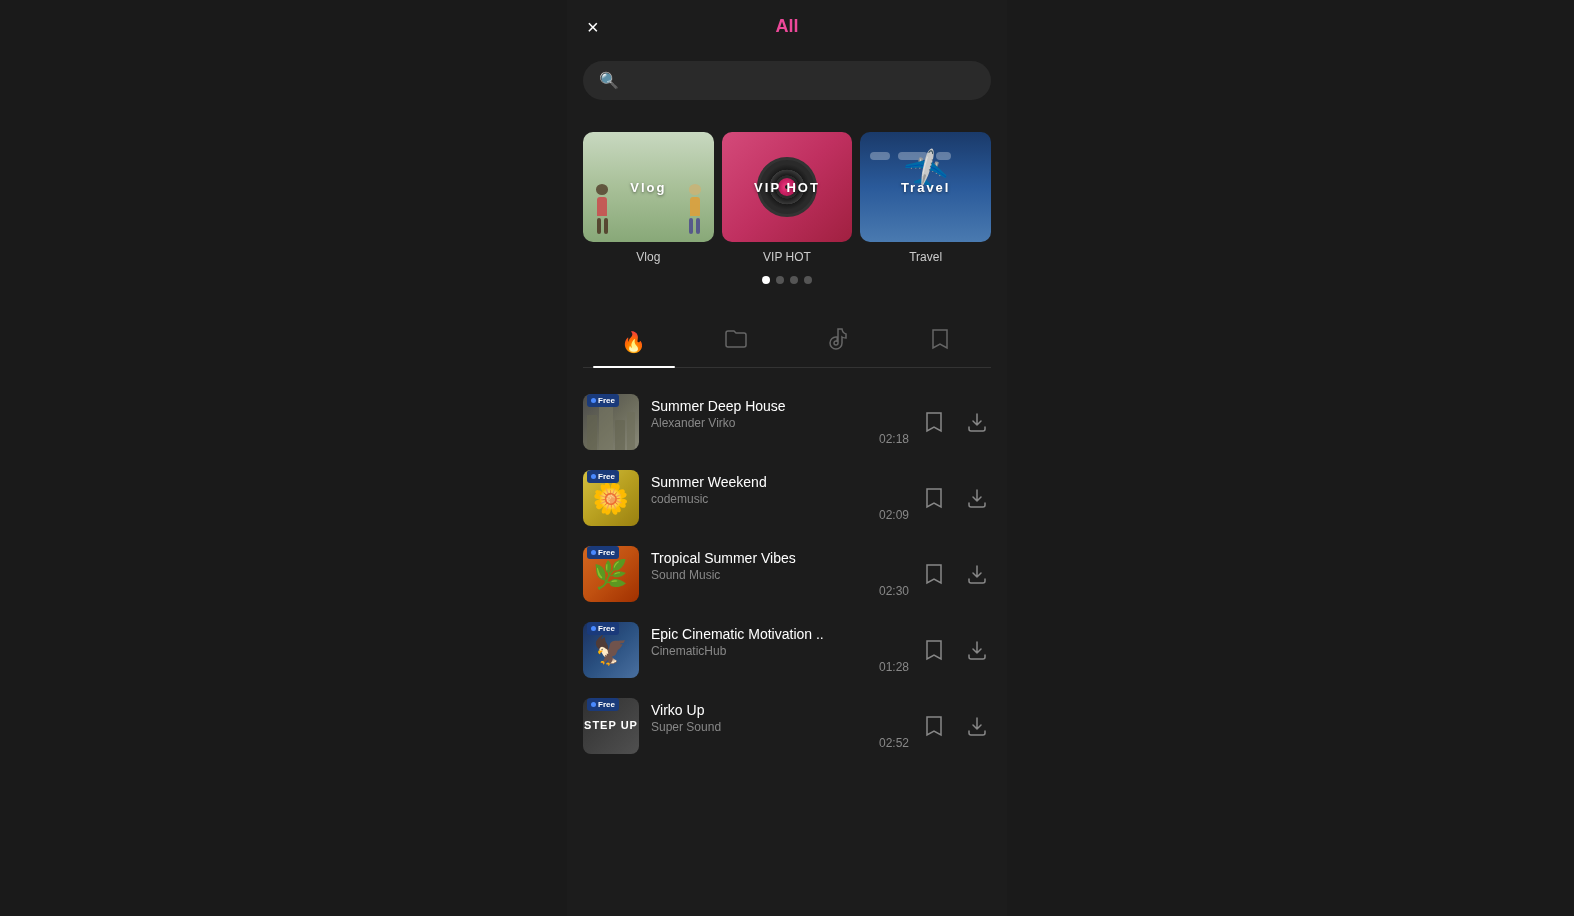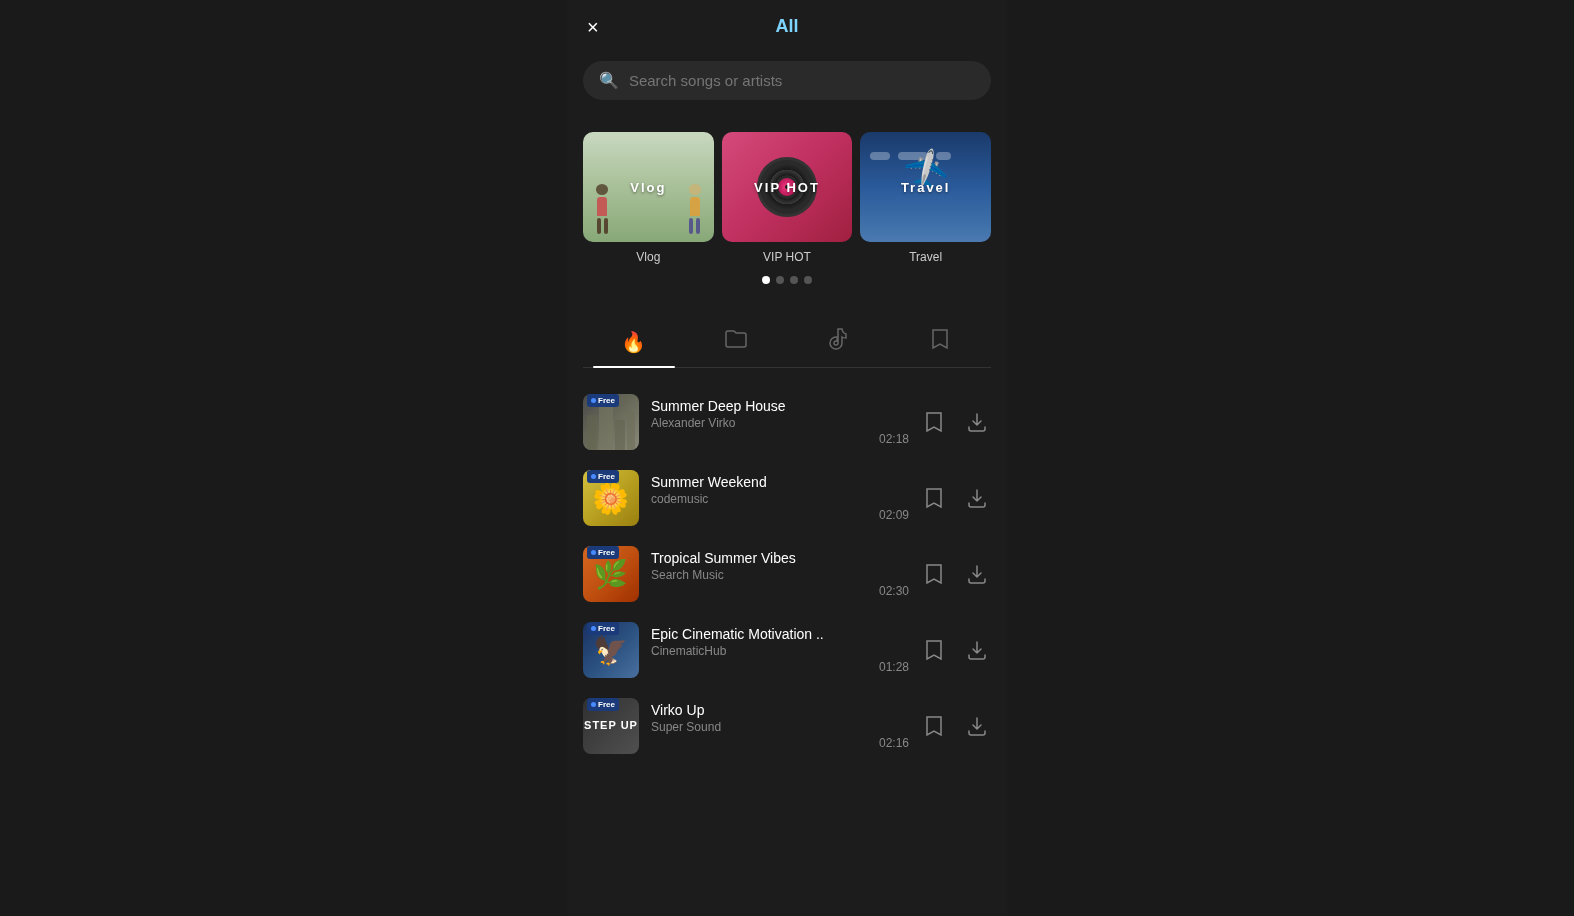--- a/index.html
+++ b/index.html
@@ -20,21 +20,21 @@
     }
     .header {
       display: flex;
       align-items: center;
       justify-content: center;
       padding: 16px 20px;
       position: relative;
       background: #1c1c1c;
     }
     .header-title {
-      color: #7dd3fc;
+      color: #ec4899;
       font-size: 18px;
       font-weight: 600;
     }
     .close-btn {
       position: absolute;
       left: 16px;
       background: none;
       border: none;
       color: #ffffff;
       font-size: 20px;
@@ -363,21 +363,20 @@
 
 <div class="app-container">
 
   <div class="header">
     <button class="close-btn">×</button>
     <span class="header-title">All</span>
   </div>
 
   <div class="search-bar">
     <span class="search-icon">🔍</span>
-    <input class="search-input" type="text" placeholder="Search songs or artists" style="">
   </div>
 
   <div class="categories-section">
     <div class="categories-grid">
 
       <div class="category-card">
         <div class="category-card-bg">
           <div class="soccer-bg"></div>
 
           <div style="position:absolute;bottom:8px;left:8px;width:22px;height:50px;display:flex;flex-direction:column;align-items:center;gap:2px;">
@@ -540,21 +539,21 @@
       <div class="song-item">
         <div class="song-thumb thumb-tropical">
           <div class="free-badge">
             <div class="free-badge-dot"></div>
             <span>Free</span>
           </div>
           <div class="leaf-decoration">🌿</div>
         </div>
         <div class="song-info">
           <div class="song-title">Tropical Summer Vibes</div>
-          <div class="song-artist">Search Music</div>
+          <div class="song-artist">Sound Music</div>
           <div class="song-duration">02:30</div>
         </div>
         <div class="song-actions">
           <button class="action-btn">
             <svg width="18" height="22" viewBox="0 0 18 22" fill="none">
               <path d="M2 2H16V20L9 16L2 20V2Z" stroke="#888" stroke-width="1.5" fill="none"></path>
             </svg>
           </button>
           <button class="action-btn">
             <svg width="20" height="20" viewBox="0 0 20 20" fill="none">
@@ -599,21 +598,21 @@
             <div class="free-badge-dot"></div>
             <span>Free</span>
           </div>
           <div style="width:100%;height:100%;display:flex;align-items:center;justify-content:center;flex-direction:column;">
             <span class="stepup-text">STEP UP</span>
           </div>
         </div>
         <div class="song-info">
           <div class="song-title">Virko Up</div>
           <div class="song-artist">Super Sound</div>
-          <div class="song-duration">02:16</div>
+          <div class="song-duration">02:52</div>
         </div>
         <div class="song-actions">
           <button class="action-btn">
             <svg width="18" height="22" viewBox="0 0 18 22" fill="none">
               <path d="M2 2H16V20L9 16L2 20V2Z" stroke="#888" stroke-width="1.5" fill="none"></path>
             </svg>
           </button>
           <button class="action-btn">
             <svg width="20" height="20" viewBox="0 0 20 20" fill="none">
               <path d="M10 2V13M10 13L6 9M10 13L14 9" stroke="#888" stroke-width="1.5" stroke-linecap="round"></path>

